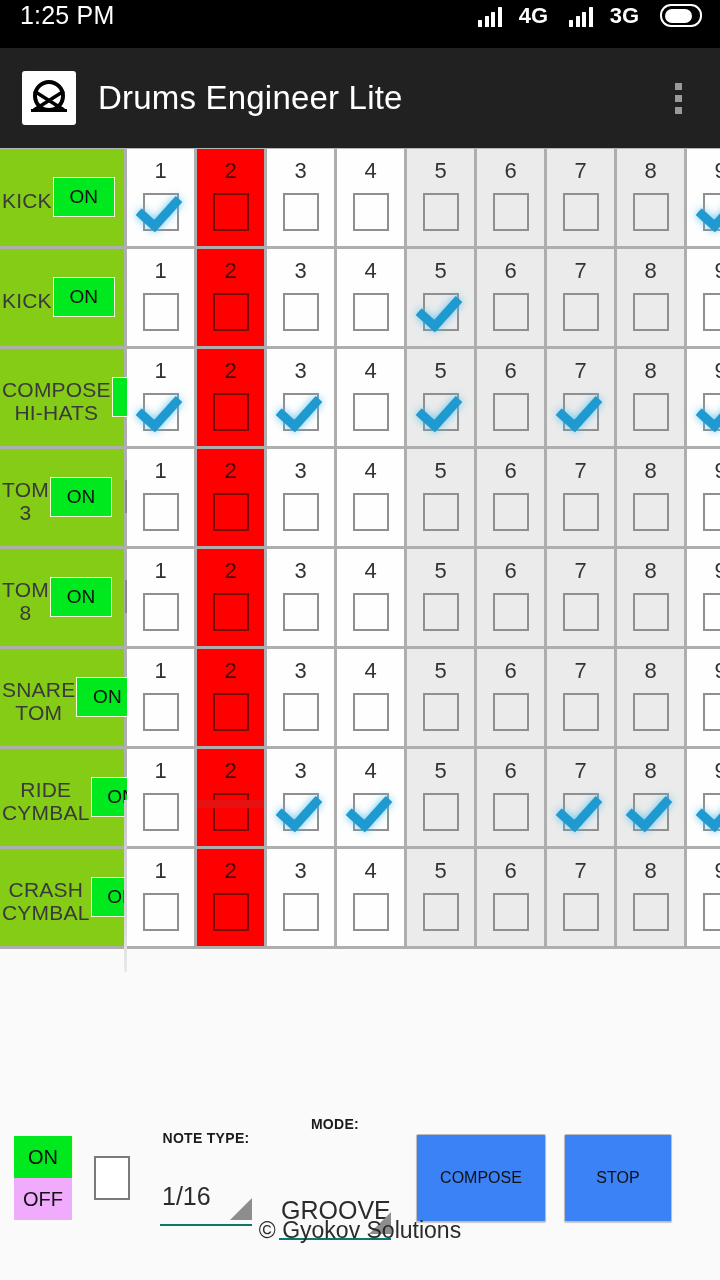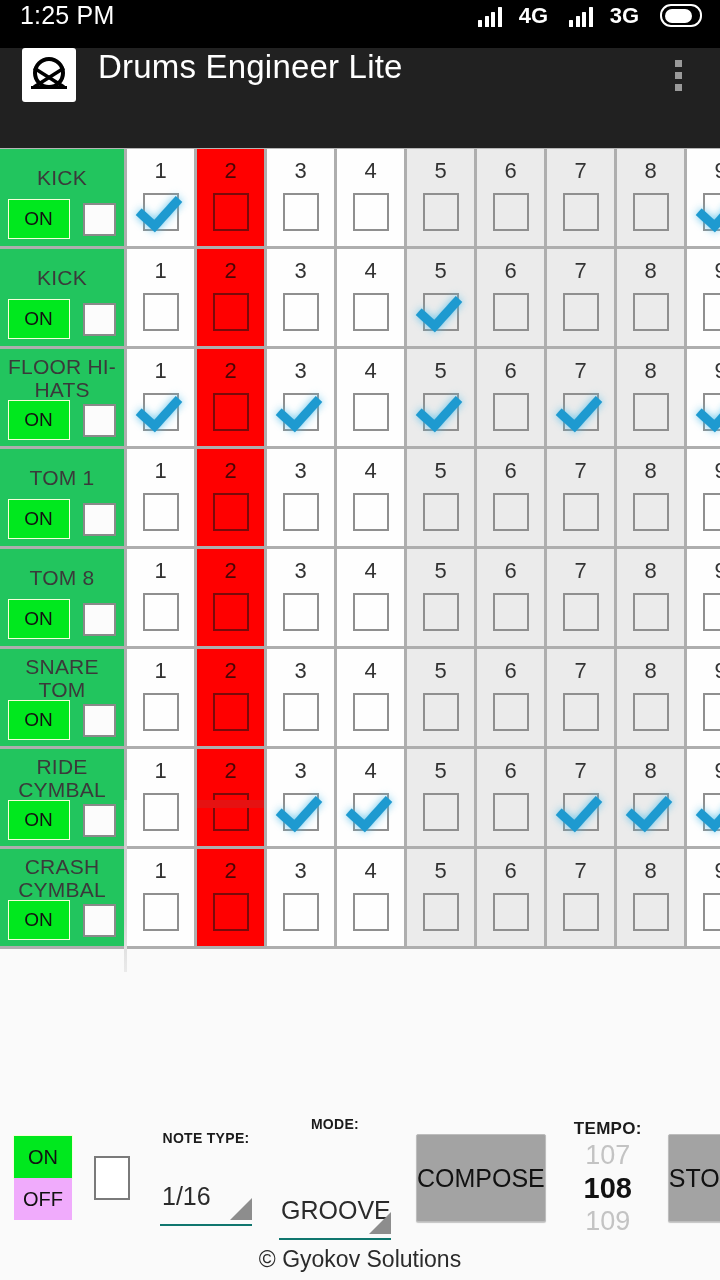--- a/index.html
+++ b/index.html
@@ -27,21 +27,21 @@
   .net-label { font-size: 22px; font-weight: bold; margin-right: 4px; }
   .battery {
     width: 42px; height: 23px; border: 2.5px solid #fff; border-radius: 11px;
     position: relative; display: flex; align-items: center; padding: 2.5px;
   }
   .battery > span { display: block; height: 100%; width: 82%; background: #fff; border-radius: 8px; }
 
   
   #app-bar {
     height: 100px; background: #212121;
-    display: flex; padding: 0 22px 0 22px;
+    display: flex; align-items: center; padding: 0 22px 0 22px;
   }
   #app-logo {
     width: 54px; height: 54px; background: #fff; border-radius: 3px;
     display: flex; align-items: center; justify-content: center; flex: none;
   }
   #app-title {
     color: #fff; font-size: 33px; margin-left: 22px; flex: 1;
     white-space: nowrap; letter-spacing: .2px;
   }
   #overflow-menu {
@@ -55,23 +55,23 @@
     position: relative;
     height: 800px;
     background: #fafafa;
     border-top: 1px solid #b5b5b5;
   }
   .track-row {
     display: flex; height: 100px; width: 100%;
     border-bottom: 3px solid #aeaeae;
   }
   .track-head {
-    width: 127px; flex: none; background: #22c55e;
+    width: 127px; flex: none; background: #84cc16;
     border-right: 3px solid #aeaeae;
-    display: flex; flex-direction: column; align-items: center;
+    display: flex; flex-direction: row; align-items: center;
     justify-content: flex-start; padding-top: 6px;
     position: relative;
   }
   .track-name {
     font-size: 21px; color: #3a3a3a; text-align: center;
     line-height: 23px; letter-spacing: .2px; padding: 0 2px;
     flex: 1; display: flex; align-items: center; justify-content: center;
   }
   .track-ctrls { display: flex; align-items: center; gap: 14px; padding-bottom: 8px; }
   .on-btn {
@@ -154,38 +154,38 @@
   .spinner .tri {
     position: absolute; right: 0; bottom: 4px;
     width: 0; height: 0;
     border-left: 22px solid transparent;
     border-bottom: 22px solid #8d8d8d;
   }
   #mode-group { width: 118px; margin-left: 20px; gap: 28px; }
   #mode-group .spinner { width: 112px; }
 
   .action-btn {
-    background: #a3a3a3; border: 1px solid #bdbdbd; border-radius: 2px;
-    color: #111; font-size: 25px;
+    background: #3b82f6; border: 1px solid #bdbdbd; border-radius: 2px;
+    color: #111; font-size: 16px;
     display: flex; align-items: center; justify-content: center;
     box-shadow: 0 1px 1px rgba(0,0,0,.22);
   }
   #compose-button { width: 130px; height: 88px; margin-left: 22px; }
   #stop-button   { width: 108px; height: 88px; margin-left: 18px; }
 
   #tempo-group { margin-left: 20px; width: 84px; }
   #tempo-label {
     font-size: 17px; font-weight: bold; color: #1b1b1b; letter-spacing: .3px;
   }
   .tempo-val { text-align: center; line-height: 33px; width: 84px; }
   .tempo-val.dim { font-size: 27px; color: #c3c3c3; }
   .tempo-val.sel { font-size: 29px; font-weight: bold; color: #111; }
 
   #footer {
-    position: absolute; left: 0; top: 1246px; width: 720px;
+    position: absolute; left: 0; top: 1217px; width: 720px;
     text-align: center; font-size: 23px; color: #2b2b2b;
   }
 </style>
 </head>
 <body>
 
 <div id="status-bar">
   <div id="status-clock">1:25 PM</div>
   <div id="status-icons">
     <span class="sig">
@@ -315,68 +315,68 @@
           <div class="step-box"></div>
         </div>
         <div class="step-cell beat-white">
           <div class="step-num">9</div>
           <div class="step-box"></div>
         </div>
       </div>
     </div>
     <div class="track-row">
       <div class="track-head">
-        <div class="track-name">FLOOR HI-HATS</div>
-        <div class="track-ctrls">
-          <div class="on-btn">ON</div>
-          <div class="mute-box"></div>
-        </div>
-      </div>
-      <div class="steps">
-        <div class="step-cell beat-white">
-          <div class="step-num">1</div>
-          <div class="step-box checked"></div>
-        </div>
-        <div class="step-cell playhead">
-          <div class="step-num">2</div>
-          <div class="step-box"></div>
-        </div>
-        <div class="step-cell beat-white">
-          <div class="step-num">3</div>
-          <div class="step-box checked"></div>
-        </div>
-        <div class="step-cell beat-white">
-          <div class="step-num">4</div>
-          <div class="step-box"></div>
-        </div>
-        <div class="step-cell beat-gray">
-          <div class="step-num">5</div>
-          <div class="step-box checked"></div>
-        </div>
-        <div class="step-cell beat-gray">
-          <div class="step-num">6</div>
-          <div class="step-box"></div>
-        </div>
-        <div class="step-cell beat-gray">
-          <div class="step-num">7</div>
-          <div class="step-box checked"></div>
-        </div>
-        <div class="step-cell beat-gray">
-          <div class="step-num">8</div>
-          <div class="step-box"></div>
-        </div>
-        <div class="step-cell beat-white">
-          <div class="step-num">9</div>
-          <div class="step-box checked"></div>
-        </div>
-      </div>
-    </div>
-    <div class="track-row">
-      <div class="track-head">
-        <div class="track-name">TOM 1</div>
+        <div class="track-name">COMPOSE HI-HATS</div>
+        <div class="track-ctrls">
+          <div class="on-btn">ON</div>
+          <div class="mute-box"></div>
+        </div>
+      </div>
+      <div class="steps">
+        <div class="step-cell beat-white">
+          <div class="step-num">1</div>
+          <div class="step-box checked"></div>
+        </div>
+        <div class="step-cell playhead">
+          <div class="step-num">2</div>
+          <div class="step-box"></div>
+        </div>
+        <div class="step-cell beat-white">
+          <div class="step-num">3</div>
+          <div class="step-box checked"></div>
+        </div>
+        <div class="step-cell beat-white">
+          <div class="step-num">4</div>
+          <div class="step-box"></div>
+        </div>
+        <div class="step-cell beat-gray">
+          <div class="step-num">5</div>
+          <div class="step-box checked"></div>
+        </div>
+        <div class="step-cell beat-gray">
+          <div class="step-num">6</div>
+          <div class="step-box"></div>
+        </div>
+        <div class="step-cell beat-gray">
+          <div class="step-num">7</div>
+          <div class="step-box checked"></div>
+        </div>
+        <div class="step-cell beat-gray">
+          <div class="step-num">8</div>
+          <div class="step-box"></div>
+        </div>
+        <div class="step-cell beat-white">
+          <div class="step-num">9</div>
+          <div class="step-box checked"></div>
+        </div>
+      </div>
+    </div>
+    <div class="track-row">
+      <div class="track-head">
+        <div class="track-name">TOM 3</div>
         <div class="track-ctrls">
           <div class="on-btn">ON</div>
           <div class="mute-box"></div>
         </div>
       </div>
       <div class="steps">
         <div class="step-cell beat-white">
           <div class="step-num">1</div>
           <div class="step-box"></div>
         </div>
@@ -626,23 +626,17 @@
   <div class="ctl spinner-group" id="mode-group">
     <div class="spinner-label">MODE:</div>
     <div class="spinner">
       <div class="value">GROOVE</div>
       <span class="tri"></span>
     </div>
   </div>
 
   <div class="action-btn" id="compose-button">COMPOSE</div>
 
-  <div class="ctl" id="tempo-group">
-    <div id="tempo-label">TEMPO:</div>
-    <div class="tempo-val dim">107</div>
-    <div class="tempo-val sel">108</div>
-    <div class="tempo-val dim">109</div>
-  </div>
 
   <div class="action-btn" id="stop-button">STOP</div>
 </div>
 
 <div id="footer">© Gyokov Solutions</div>
 
 </body></html>

